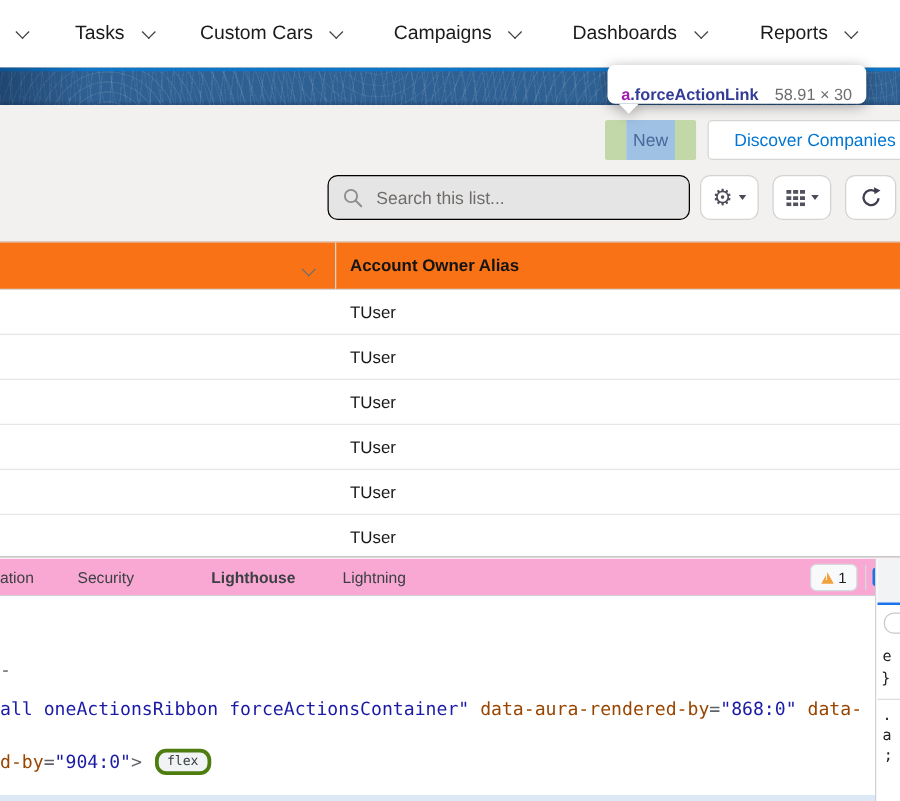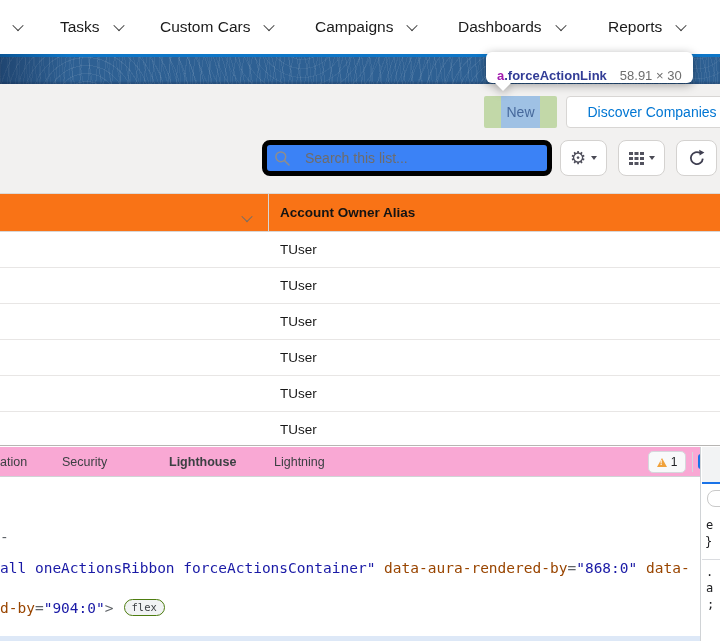--- a/index.html
+++ b/index.html
@@ -40,21 +40,21 @@
   
   .tooltip { position:absolute; left:486px; top:52px; height:31px; z-index:60; background:#fff; border-radius:6px;
     display:inline-flex; align-items:flex-end; gap:13px; padding:0 11px; filter:drop-shadow(0 2px 5px rgba(0,0,0,.35));
     font-size:13px; white-space:nowrap; }
   .tooltip::after { content:""; position:absolute; left:9px; bottom:-8px; border:8px solid transparent; border-top-color:#fff; border-bottom:0; }
   .tt-tag { color:#a21caf; font-weight:bold; }
   .tt-class { color:#323c96; font-weight:bold; }
   .tt-dims { color:#6e6e6e; }
 
   
-  .search-box { position:absolute; left:262px; top:140px; width:290px; height:36px; background:#3b82f6; border:5px solid #000000;
+  .search-box { position:absolute; left:262px; top:140px; width:290px; height:36px; background:#e5e5e5; border:1px solid #000000;
     border-radius:8px; font-size:14px; color:#333; padding:0 10px 0 38px; outline:none; }
   .search-box::placeholder { color:#6f6c6a; }
   .search-icon { position:absolute; left:274px; top:150px; pointer-events:none; }
   .ctrl-btn { position:absolute; top:140px; height:36px; background:#fff; border:1px solid #d4d2d0; border-radius:8px;
     display:flex; align-items:center; justify-content:center; gap:5px; cursor:pointer; }
   .caret-down { width:0; height:0; border-left:3.8px solid transparent; border-right:3.8px solid transparent; border-top:4.6px solid #4a4a55; }
   .gear-glyph { font-size:18px; color:#4f4f5c; line-height:1; }
 
   
   .thead { position:absolute; left:0; top:193px; width:720px; height:39px; background:#f97316;
@@ -82,21 +82,21 @@
   .issues-glyph::before { content:""; position:absolute; left:3px; top:4px; width:11px; height:2px; background:#fff; }
   .issues-glyph::after { content:""; position:absolute; left:3px; top:8px; width:7px; height:2px; background:#fff; }
 
   .dt-content { position:absolute; left:0; top:31px; width:700px; height:165px; background:#fff; overflow:hidden; }
   .cl { position:absolute; left:0; white-space:pre; font-family:"DejaVu Sans Mono", monospace; font-size:14.5px; line-height:18px; color:#202124; }
   .an { color:#994500; }
   .av { color:#1a1aa6; }
   .pn { color:#5f6368; }
   .hl-line { position:absolute; left:0; top:159px; width:700px; height:26px; background:#dde8f7; display:flex; align-items:center; }
   .flex-badge { display:inline-block; margin-left:10px; padding:0 7px; font-family:"DejaVu Sans Mono", monospace; font-size:10.5px;
-    line-height:15px; color:#3c4043; background:#f1f3f4; border:1px solid #4d7c0f; border-radius:9px; vertical-align:2px; cursor:pointer; }
+    line-height:15px; color:#3c4043; background:#f1f3f4; border:3px solid #4d7c0f; border-radius:9px; vertical-align:2px; cursor:pointer; }
 
   
   .styles-sliver { position:absolute; left:700px; top:1px; width:20px; height:195px; background:#fff; border-left:1px solid #d0d3d6; }
   .sp-head { position:absolute; left:1px; top:0; width:19px; height:35px; background:#f2f3f4; }
   .sp-blueline { position:absolute; left:1px; top:35px; width:19px; height:2px; background:#1a73e8; }
   .sp-filter { position:absolute; left:6px; top:43px; width:22px; height:17px; background:#fff; border:1px solid #c9c9c9; border-radius:8px; }
   .sp-frag { position:absolute; font-family:"DejaVu Sans Mono", monospace; font-size:12px; color:#202124; }
   .sp-div { position:absolute; left:1px; top:112px; width:19px; height:1px; background:#dadce0; }
 </style>
 </head>

